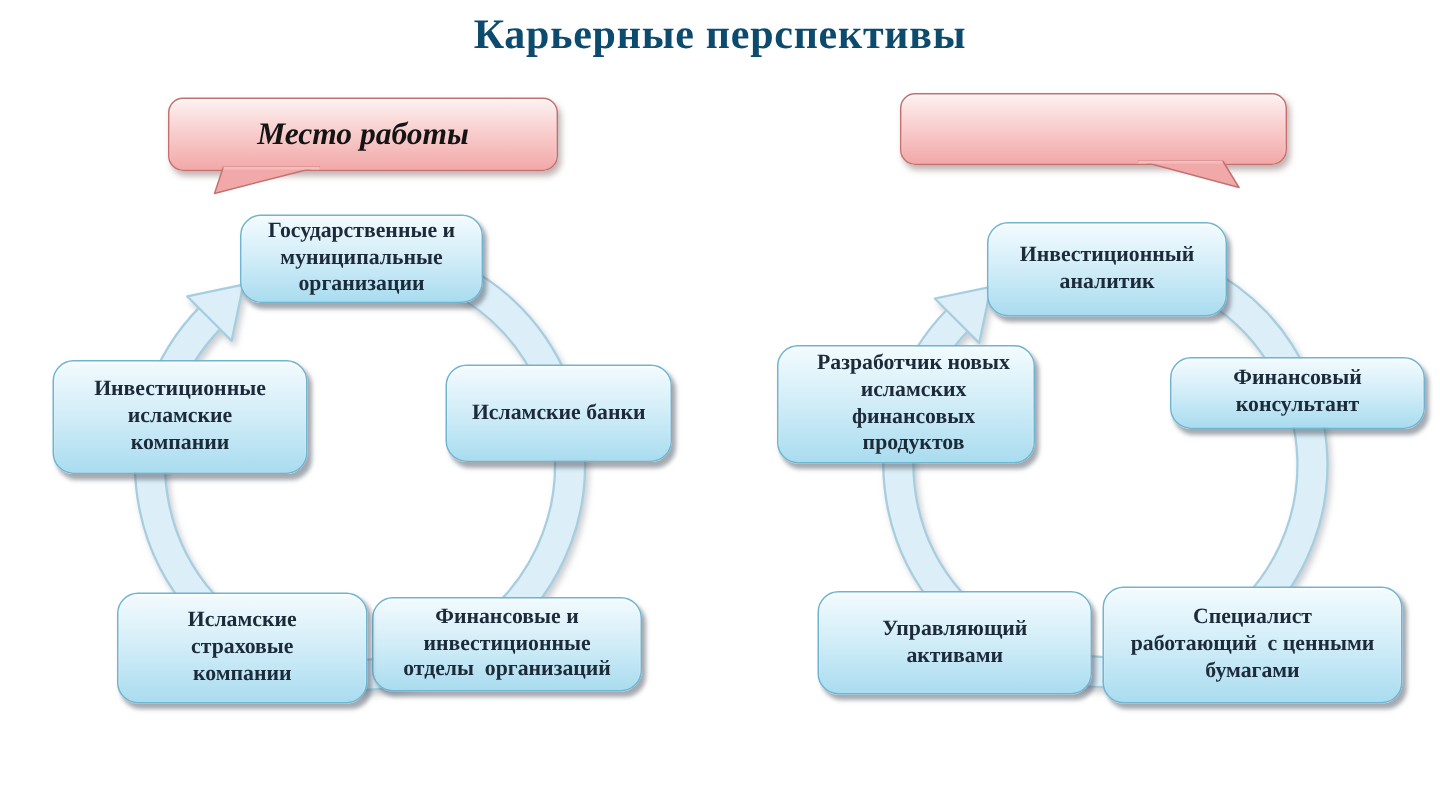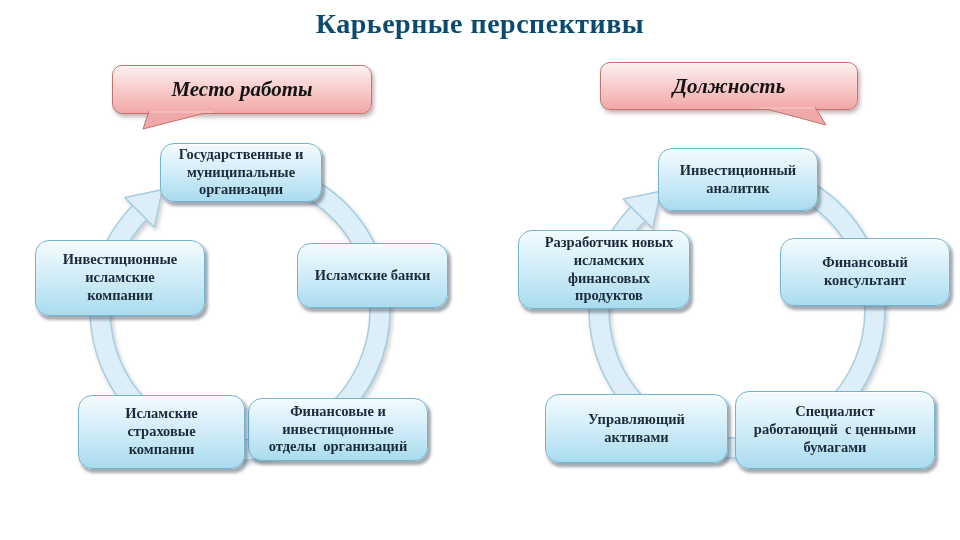--- a/index.html
+++ b/index.html
@@ -36,21 +36,20 @@
 
   <div class="callout" style="left:112px;top:65px;width:258px;height:47px;">
     <span class="callout-label">Место работы</span>
     <svg class="callout-tail" style="left:28px;bottom:-18px;" width="80" height="20">
       <polygon points="2,18 8,0 72,0" fill="#F1A8A8" stroke="#C4716E" stroke-width="1" stroke-linejoin="round"></polygon>
       <rect x="8" y="0" width="64" height="2" fill="#F4BDBD" stroke="none"></rect>
     </svg>
   </div>
 
   <div class="callout" style="left:600px;top:62px;width:256px;height:46px;">
-    <span class="callout-label">Должность</span>
     <svg class="callout-tail" style="left:150px;bottom:-18px;" width="80" height="20">
       <polygon points="75,18 8,0 64,0" fill="#F1A8A8" stroke="#C4716E" stroke-width="1" stroke-linejoin="round"></polygon>
       <rect x="8" y="0" width="56" height="2" fill="#F4BDBD" stroke="none"></rect>
     </svg>
   </div>
 
   <svg class="cycle-svg" style="left:0;top:120px;" width="480" height="420" viewBox="0 0 480 420">
     <path d="M 180.8 63.1 A 140 140 0 1 1 141.0 91.0" fill="none" stroke="#A6CEDF" stroke-width="21.5"></path>
     <path d="M 180.8 63.1 A 140 140 0 1 1 141.0 91.0" fill="none" stroke="#DCEEF7" stroke-width="18.5"></path>
     <polygon points="124.8,77.6 162.2,69.8 154.4,107.2" fill="#DCEEF7" stroke="#A6CEDF" stroke-width="1.5" stroke-linejoin="round"></polygon>
@@ -83,21 +82,21 @@
   <div class="cycle-node" style="left:35px;top:240px;width:170px;height:76px;">
     <span class="node-label">Инвестиционные
 исламские
 компании</span>
   </div>
 
   <div class="cycle-node" style="left:658px;top:148px;width:160px;height:63px;">
     <span class="node-label">Инвестиционный
 аналитик</span>
   </div>
-  <div class="cycle-node" style="left:780px;top:238px;width:170px;height:68px;">
+  <div class="cycle-node" style="left:780px;top:238px;width:170px;height:48px;">
     <span class="node-label">Финансовый
 консультант</span>
   </div>
   <div class="cycle-node" style="left:735px;top:391px;width:200px;height:78px;">
     <span class="node-label">Специалист
 работающий  с ценными
 бумагами</span>
   </div>
   <div class="cycle-node" style="left:545px;top:394px;width:183px;height:69px;align-items:center;">
     <span class="node-label">Управляющий

